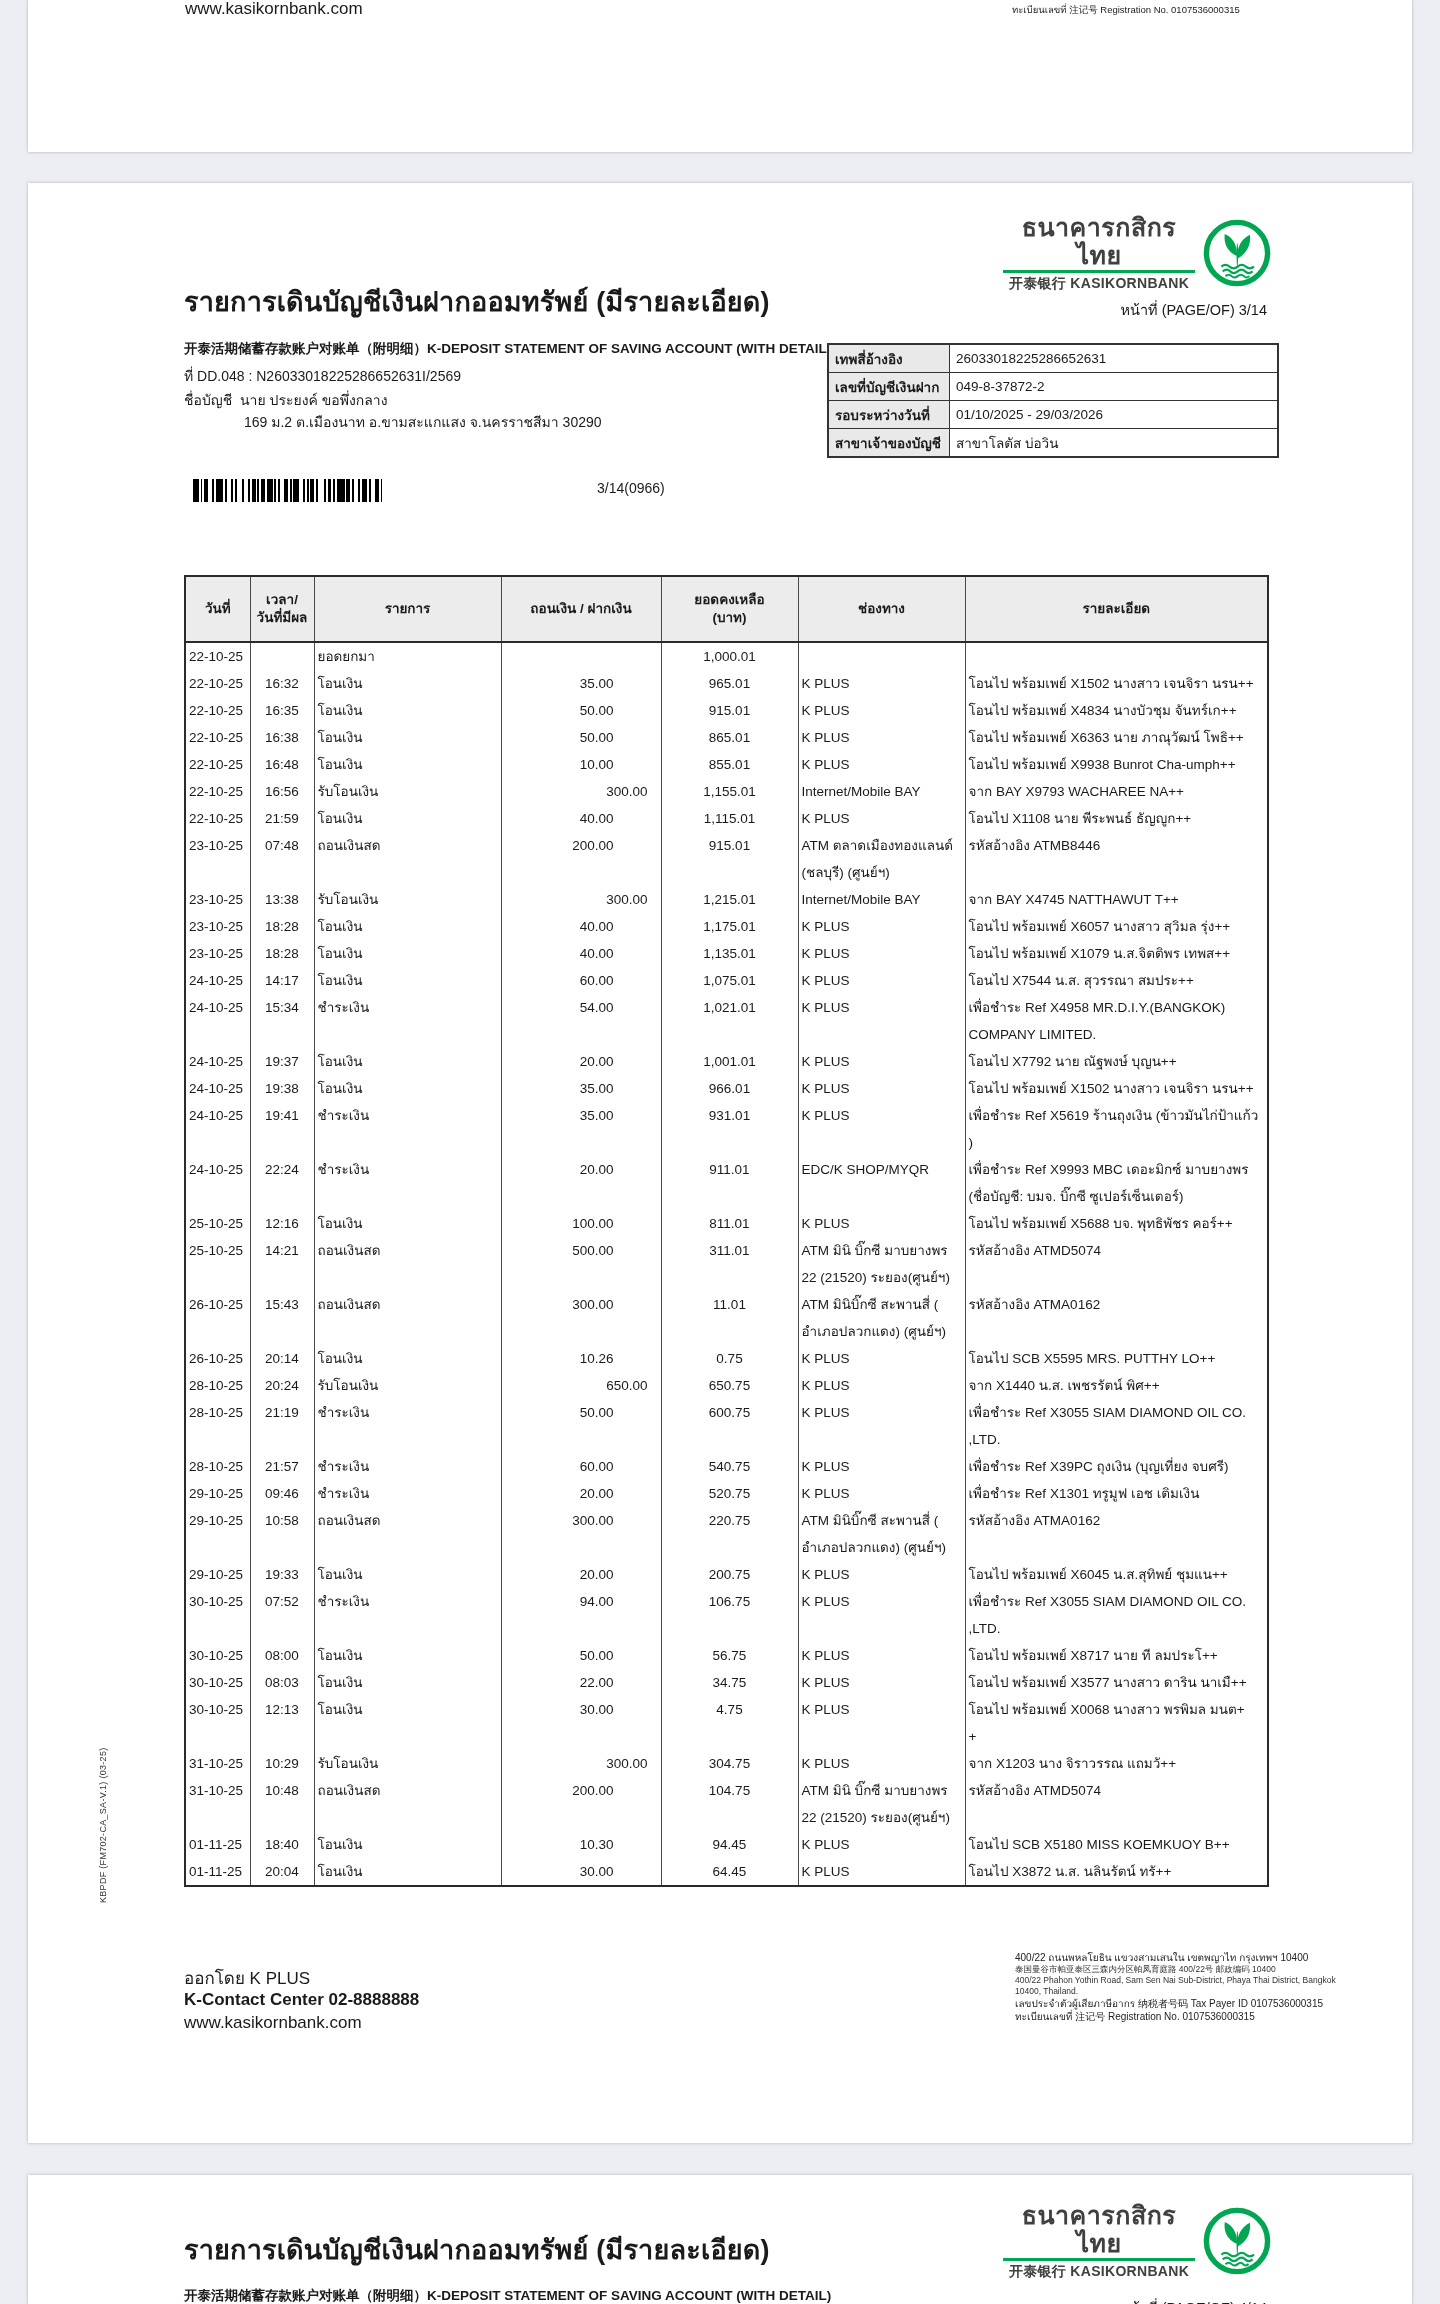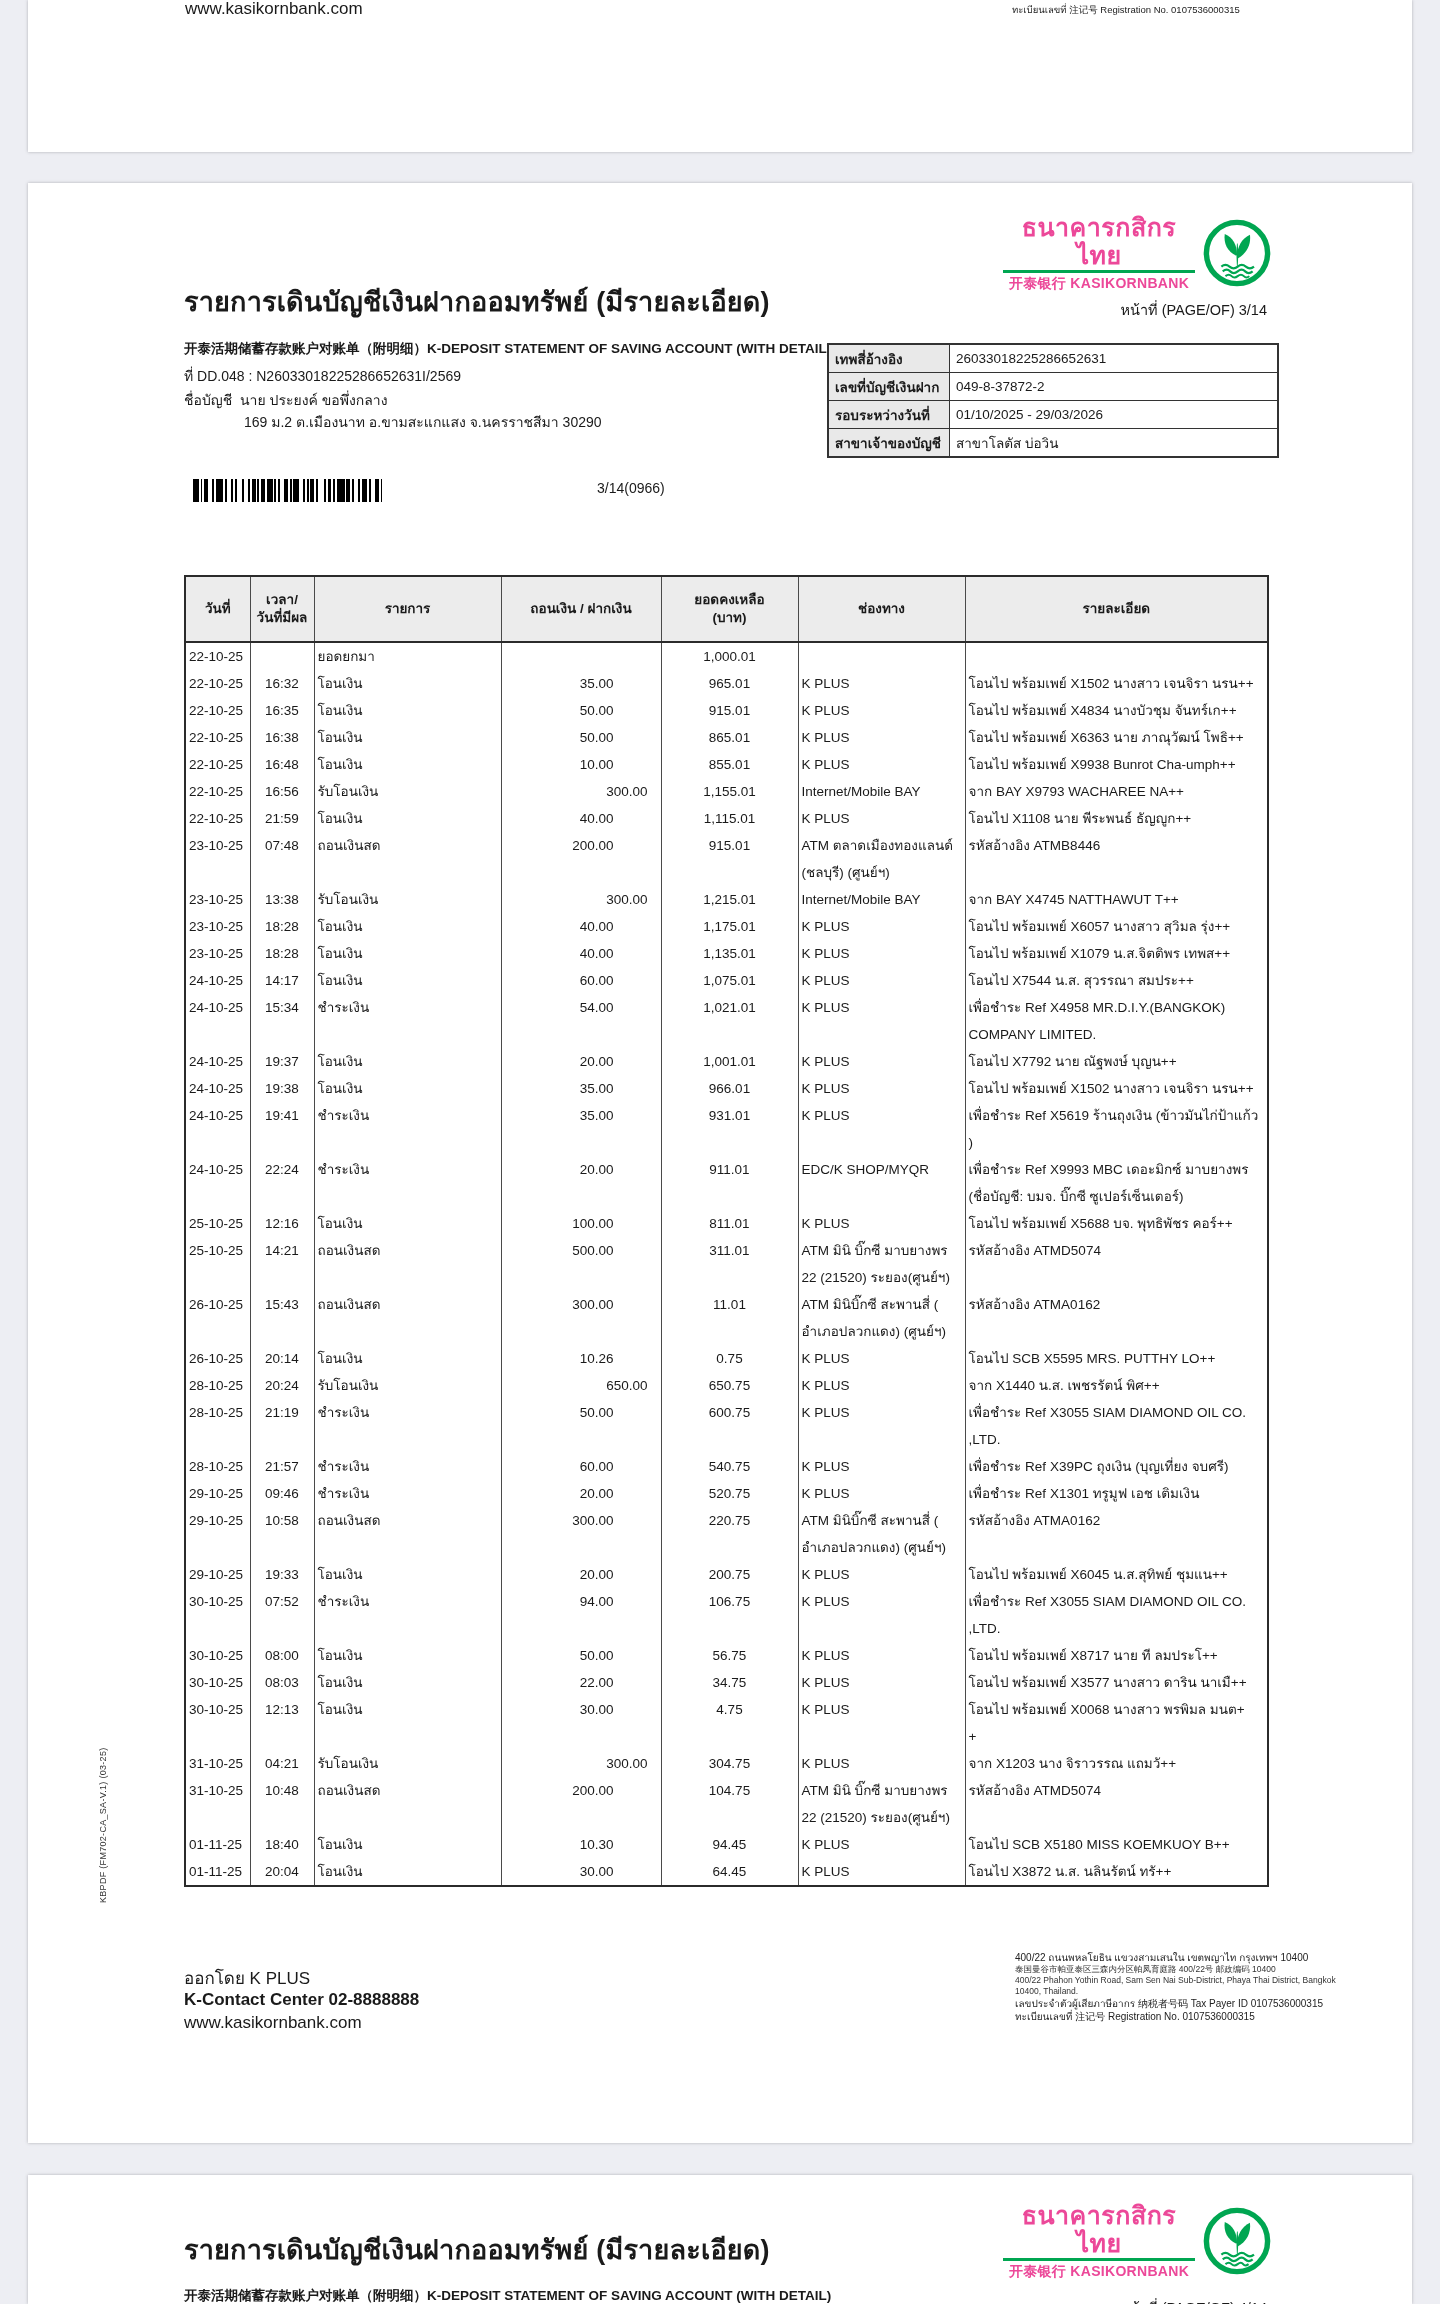--- a/index.html
+++ b/index.html
@@ -14,21 +14,21 @@
   
   .doc-title{font-size:27px;font-weight:bold;line-height:34px;letter-spacing:.2px;}
   .doc-subtitle{font-size:13.5px;font-weight:bold;line-height:18px;}
   .logo-box{width:268px;}
   .logo-row{display:flex;align-items:center;}
   .logo-texts{flex:1;padding-right:8px;}
   .logo-th{font-size:25px;font-weight:bold;line-height:28px;letter-spacing:.5px;text-align:center;}
   .logo-underline{height:3px;margin:1px 0 2px 0;}
   .logo-intl{font-size:14px;font-weight:bold;text-align:center;letter-spacing:.3px;}
   .logo-mark{width:68px;height:68px;flex:0 0 68px;}
-  .green{color:#ec4899;}
+  .green{color:#404040;}
   .pageof{font-size:14.5px;}
 
   
   .docno,.acct-line{font-size:14px;line-height:18px;}
   .info-table{border-collapse:collapse;table-layout:fixed;font-size:13.5px;}
   .info-table td{border:1px solid #333;height:27px;padding:0 6px;vertical-align:middle;}
   .info-table .lbl{background:#e9e9e9;font-weight:bold;width:108px;}
   .info-table .val{width:315px;}
   .info-outer{border:1px solid #333;}
 
@@ -694,21 +694,21 @@
               <td class="c-ch">
                 <div>K PLUS</div>
               </td>
               <td class="c-dt">
                 <div>โอนไป พร้อมเพย์ X0068 นางสาว พรพิมล มนต+</div>
                 <div>+</div>
               </td>
             </tr>
             <tr>
               <td class="c-date">31-10-25</td>
-              <td class="c-time">04:21</td>
+              <td class="c-time">10:29</td>
               <td class="c-type">รับโอนเงิน</td>
               <td class="c-amt">
                 <span class="dp">300.00</span>
               </td>
               <td class="c-bal">304.75</td>
               <td class="c-ch">
                 <div>K PLUS</div>
               </td>
               <td class="c-dt">
                 <div>จาก X1203 นาง จิราวรรณ แถมวั++</div>

